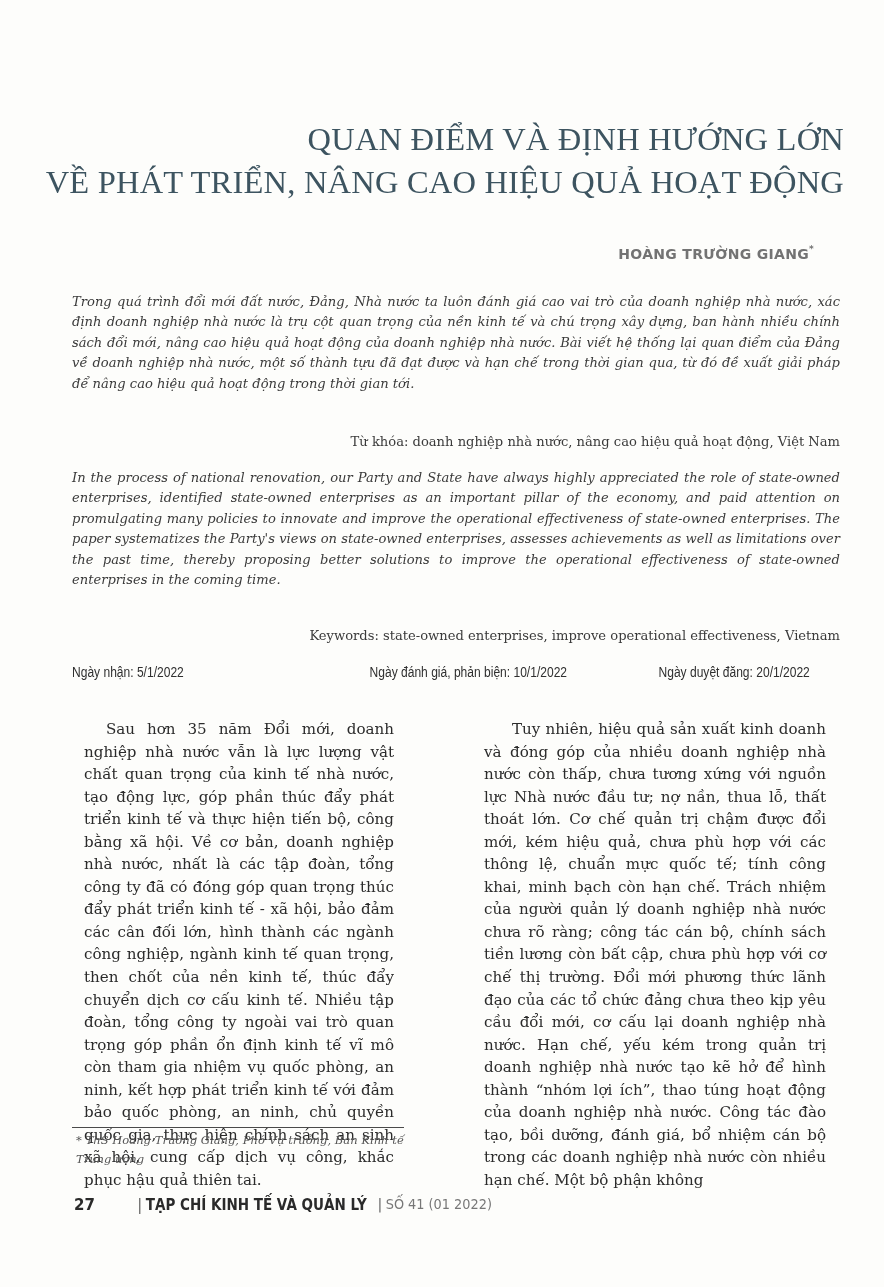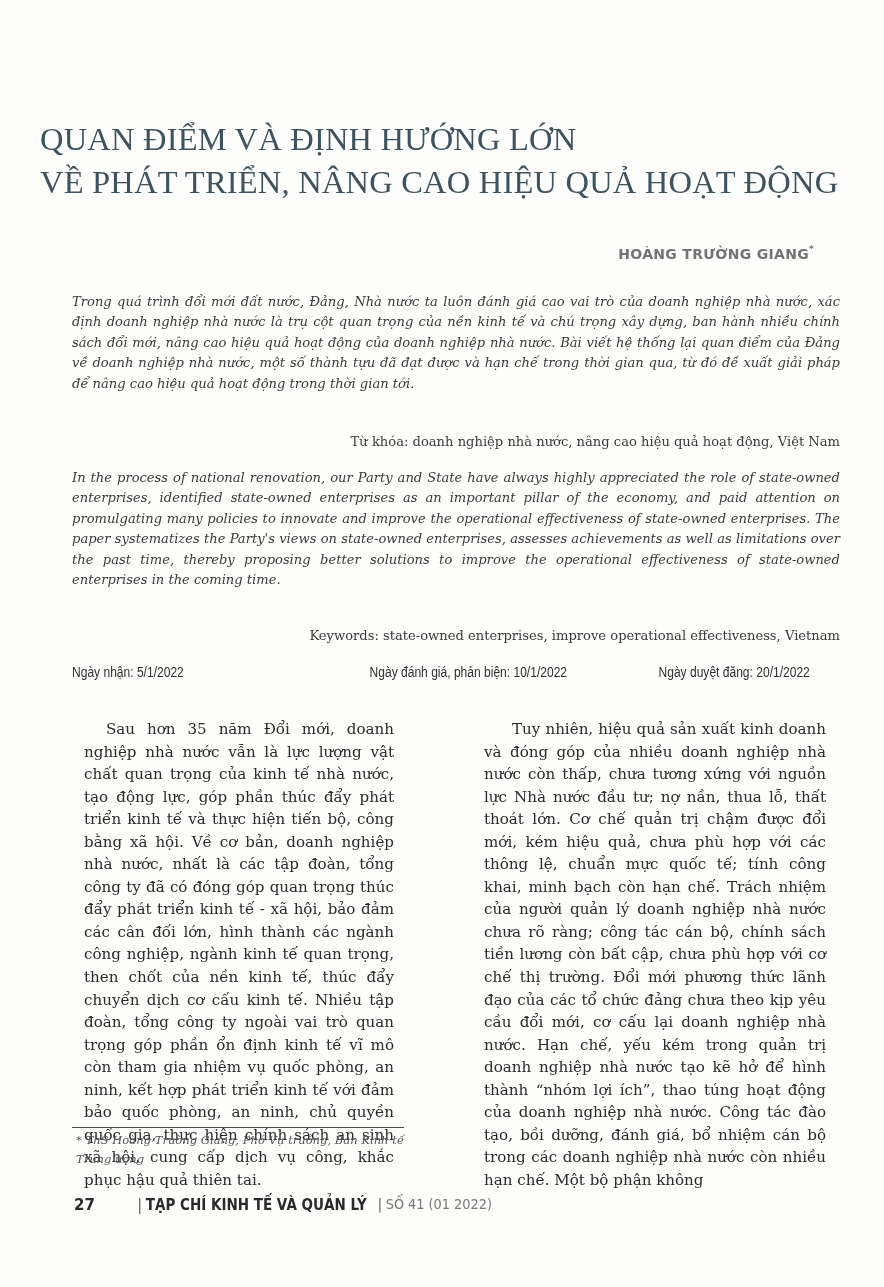--- a/index.html
+++ b/index.html
@@ -2,21 +2,21 @@
 <html><head>
 <meta charset="utf-8">
 <style>
   html, body { margin: 0; padding: 0; }
   body {
     width: 884px; height: 1287px; background: #fdfdfb; position: relative; overflow: hidden;
     color: #2a2a2a;
   }
   .title {
     position: absolute; left: 40px; width: 804px; top: 118px;
-    text-align: left;
+    text-align: right;
     font-family: "Liberation Serif", "DejaVu Serif", serif;
     color: #3d5460; font-size: 32.5px; line-height: 43px; letter-spacing: 0.2px;
     text-transform: uppercase;
   }
   .title div { white-space: nowrap; }
   .author {
     position: absolute; right: 70px; top: 246px;
     font-family: "DejaVu Sans", sans-serif; font-weight: bold;
     font-size: 14px; color: #737373; letter-spacing: 0.3px;
   }

